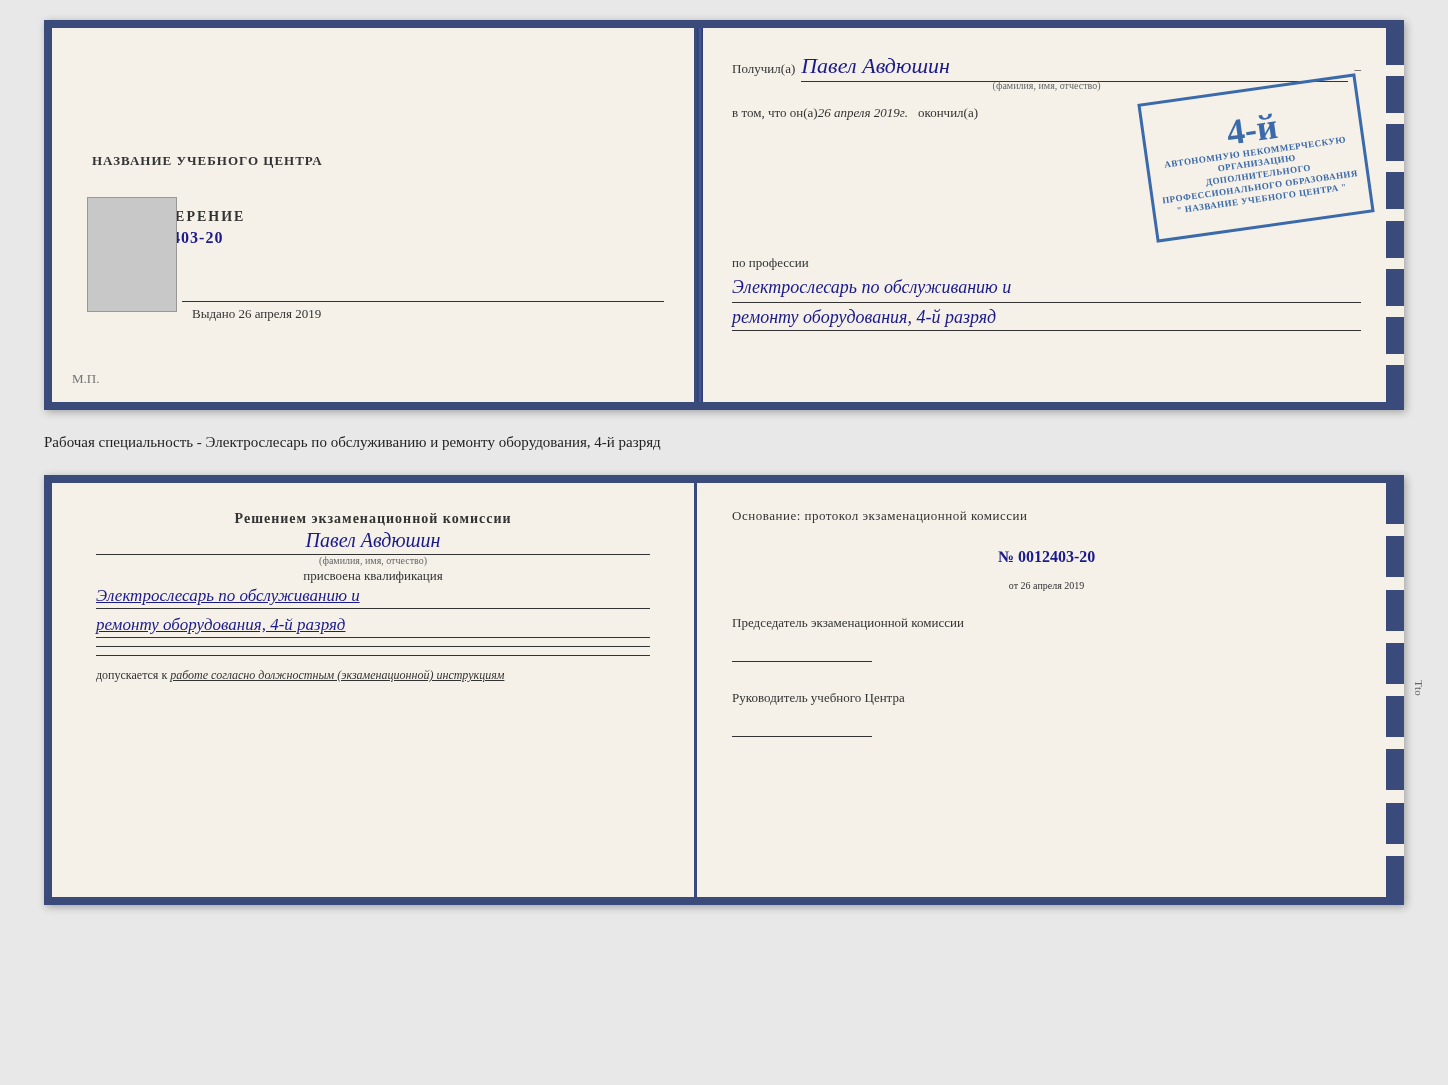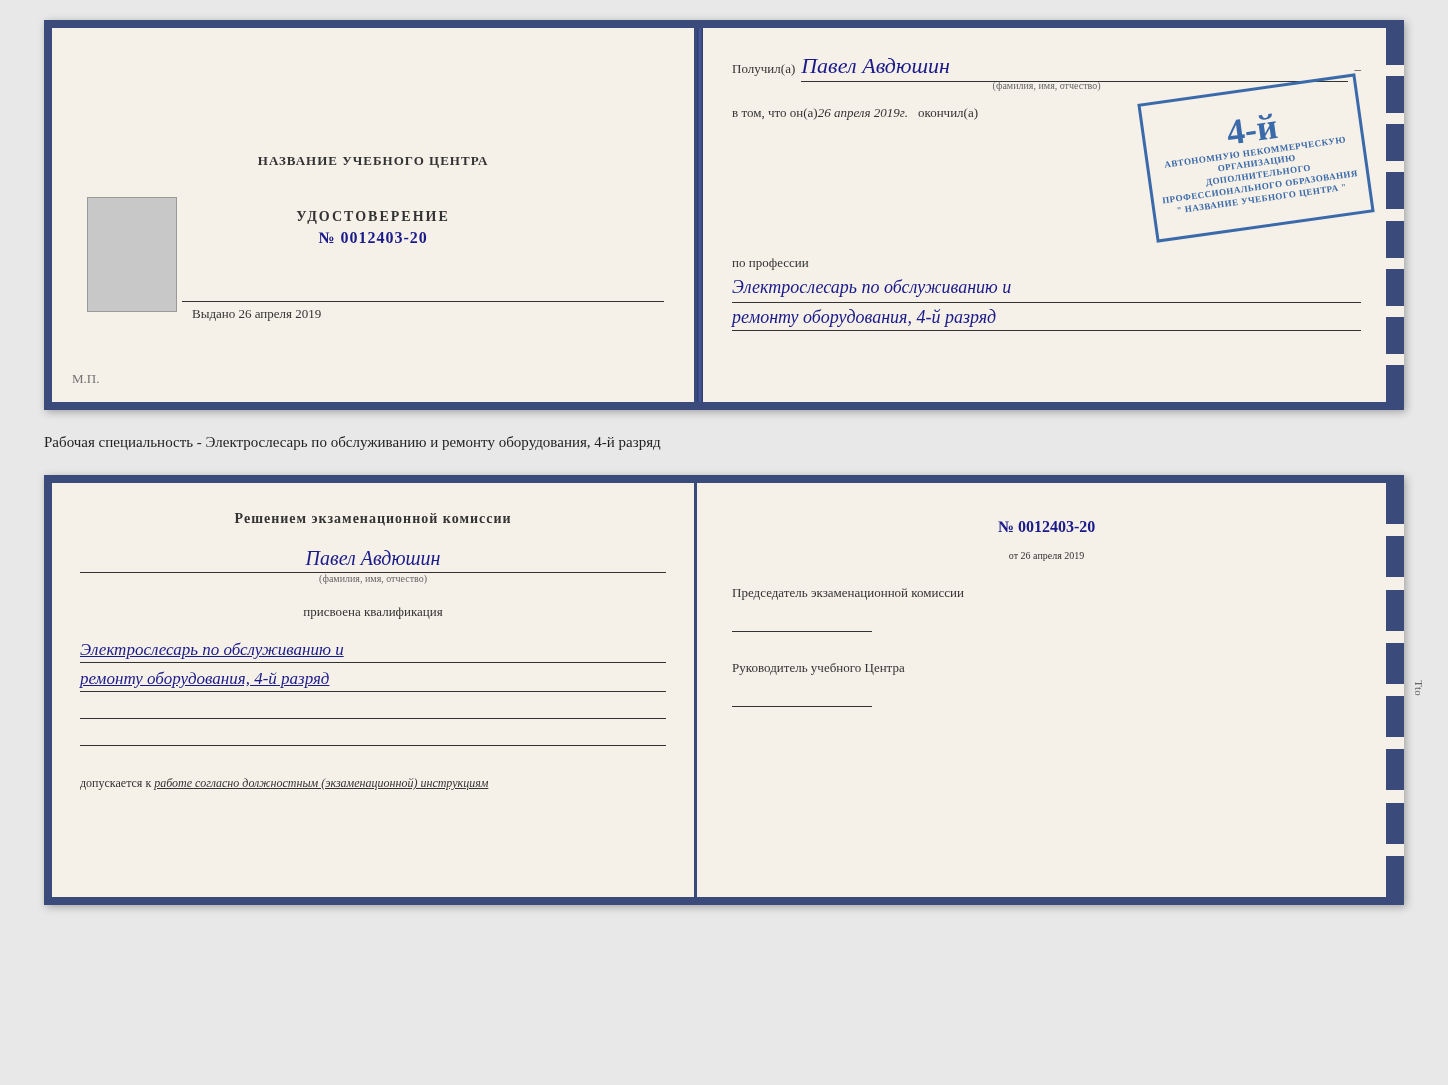--- a/index.html
+++ b/index.html
@@ -24,21 +24,21 @@
       border: 8px solid #3a4a7a;
       position: relative;
       box-shadow: 2px 2px 8px rgba(0,0,0,0.3);
     }
 
     .doc-left {
       width: 48%;
       border-right: 3px solid #3a4a7a;
       display: flex;
       flex-direction: column;
-      align-items: center;
+      align-items: flex-start;
       justify-content: center;
       padding: 30px 40px;
       position: relative;
     }
 
     .doc-right {
       width: 52%;
       padding: 25px 35px;
       position: relative;
       display: flex;
@@ -236,24 +236,24 @@
       height: 430px;
       background: #f5f0e8;
       border: 8px solid #3a4a7a;
       position: relative;
       box-shadow: 2px 2px 8px rgba(0,0,0,0.3);
     }
 
     .doc-bottom-left {
       width: 48%;
       border-right: 3px solid #3a4a7a;
-      padding: 28px 28px;
-      display: flex;
-      flex-direction: column;
-      gap: 20px;
+      padding: 28px 44px;
+      display: flex;
+      flex-direction: column;
+      gap: 2px;
     }
 
     .doc-bottom-right {
       width: 52%;
       padding: 25px 35px;
       display: flex;
       flex-direction: column;
       gap: 14px;
     }
 
@@ -459,20 +459,21 @@
     <div class="blank-lines"></div>
     <div class="blank-lines"></div>
 
     <div class="dopuskaetsya-text">
       <span>допускается к</span>
       <span class="dopuskaetsya-value">работе согласно должностным (экзаменационной) инструкциям</span>
     </div>
   </div>
 
   <div class="doc-bottom-right">
+    <div class="osnovanie-text">Основание: протокол экзаменационной комиссии</div>
 
     <div class="protocol-number">№ 0012403-20</div>
 
     <div class="ot-date">
       <span>от</span>
       <span>26 апреля 2019</span>
     </div>
 
     <div class="podpis-block">
       <div>Председатель экзаменационной комиссии</div>

